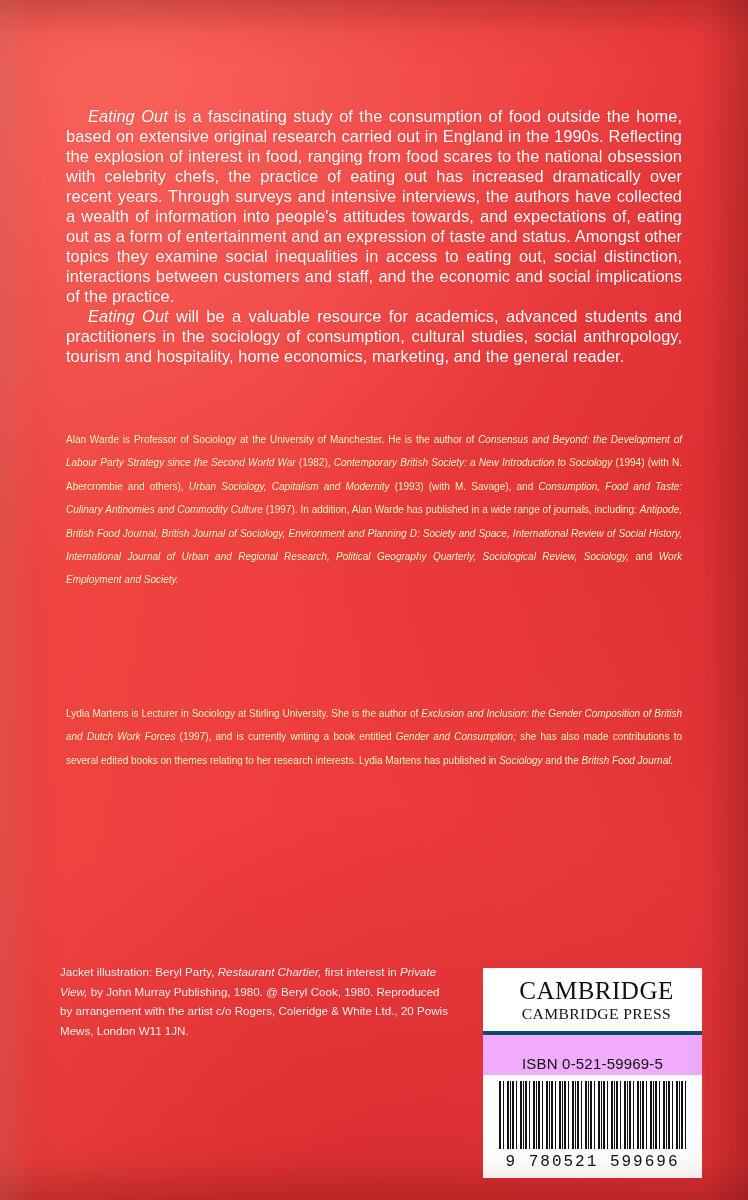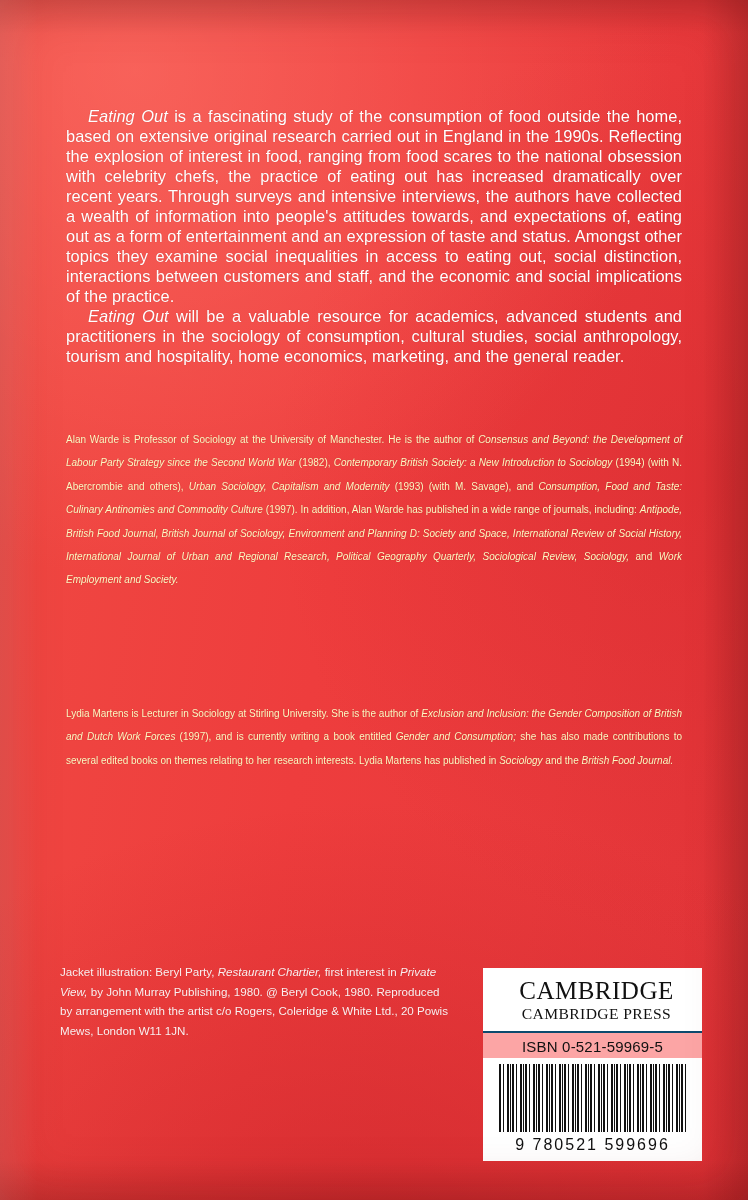--- a/index.html
+++ b/index.html
@@ -113,23 +113,23 @@
     line-height: 1;
   }
   .cup-logo .cup-sub {
     font-family: "Liberation Serif", serif;
     font-size: 15.6px;
     letter-spacing: 0.4px;
     line-height: 1.15;
     margin-top: 2px;
   }
   .isbn-box {
-    background: #fca5a5;
-    border-top: 2px solid #0c4a6e;
-    padding: 5px 0 3px 0;
+    background: #f0abfc;
+    border-top: 4px solid #0c4a6e;
+    padding: 20px 0 3px 0;
   }
   .isbn-text {
     font-family: "Liberation Sans", sans-serif;
     font-size: 15px;
     text-align: center;
     color: #111;
     letter-spacing: 0.2px;
   }
   .barcode-wrap {
     background: #ffffff;
@@ -146,21 +146,21 @@
         #fff 2px, #fff 4px,
         #111 4px, #111 5px,
         #fff 5px, #fff 8px,
         #111 8px, #111 10px,
         #fff 10px, #fff 11px,
         #111 11px, #111 12px,
         #fff 12px, #fff 13px);
   }
   .barcode-digits {
     background: #ffffff;
-    font-family: Liberation Sans, sans-serif;
+    font-family: Liberation Mono, monospace;
     font-size: 16px;
     color: #111;
     text-align: center;
     letter-spacing: 2px;
     padding: 0 0 7px 0;
   }
   .edge-shadow {
     position: absolute;
     inset: 0;
     box-shadow: inset 0 0 60px rgba(120,10,10,0.30);

